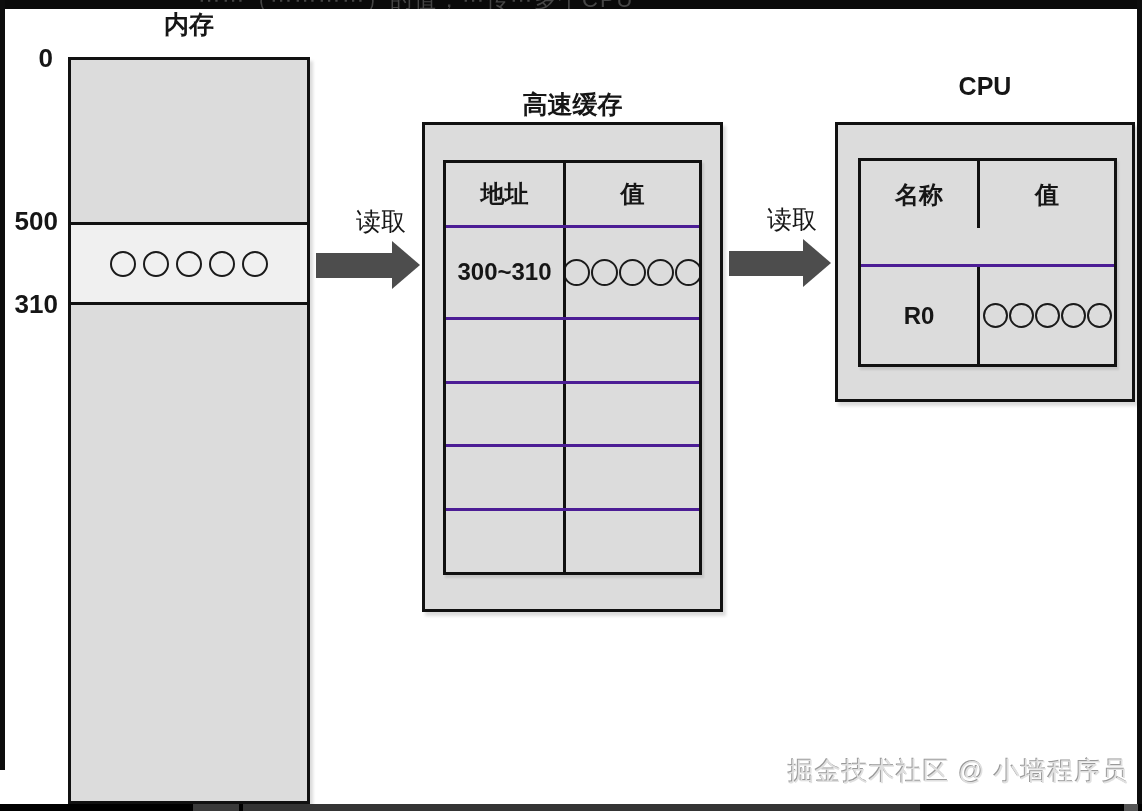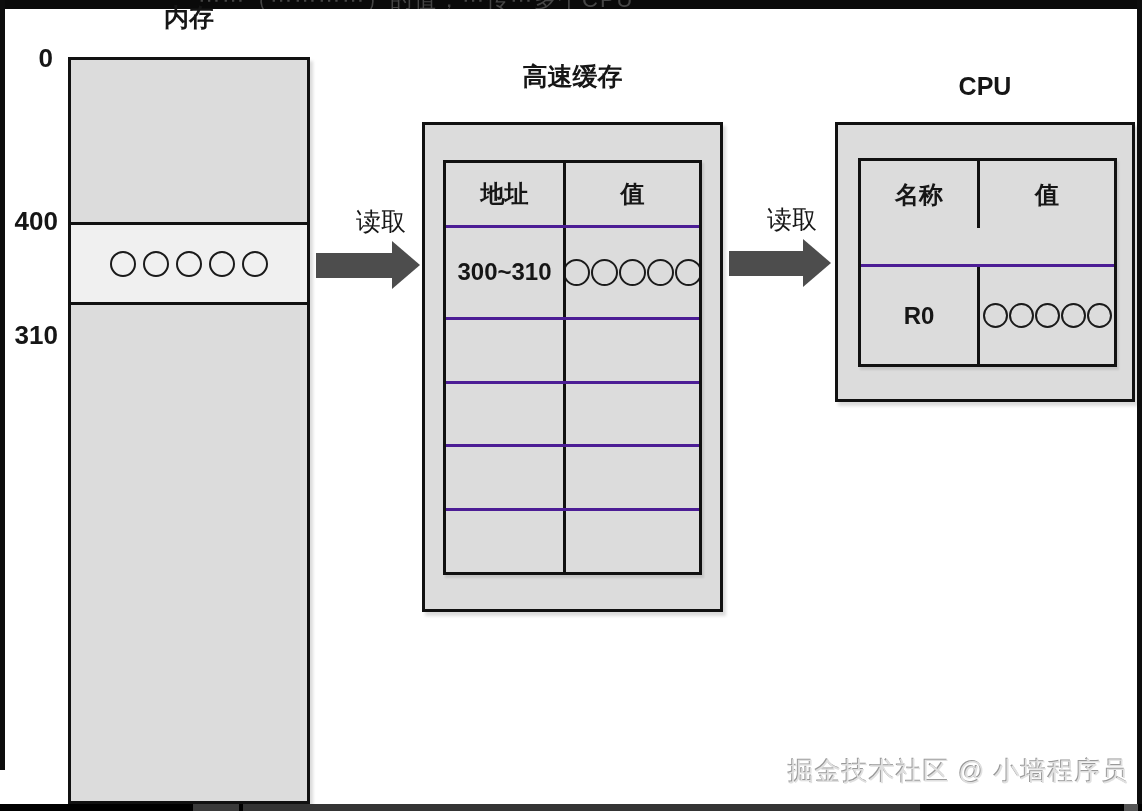--- a/index.html
+++ b/index.html
@@ -70,45 +70,45 @@
 <body>
 
 <div class="stage">
 
   <div class="top-bar">
     <span class="clipped">⋯⋯（⋯⋯⋯⋯）的值，⋯传⋯多个CPU</span>
   </div>
   <div class="left-strip"></div>
   <div class="right-strip"></div>
 
-  <div class="title" style="left:68px; top:1px; width:242px;">内存</div>
+  <div class="title" style="left:68px; top:8px; width:242px;">内存</div>
   <div class="side-label" style="left:0; top:43px; width:53px;">0</div>
-  <div class="side-label" style="left:0; top:206px; width:58px;">400</div>
-  <div class="side-label" style="left:0; top:289px; width:58px;margin-top:31px;">310</div>
+  <div class="side-label" style="left:0; top:206px; width:58px;">500</div>
+  <div class="side-label" style="left:0; top:289px; width:58px;">310</div>
   <div class="panel mem-box">
     <div class="mem-highlight">
       <div class="circles">
           <span class="circle"></span>
           <span class="circle"></span>
           <span class="circle"></span>
           <span class="circle"></span>
           <span class="circle"></span>
         </div>
     </div>
   </div>
 
   <div class="arrow-group" style="left:313px; top:205px; width:110px; height:120px;">
     <div class="arrow-label">读取</div>
     <div class="arrow" style="left:3px; width:106px;">
       <div class="shaft" style="width:76px;"></div>
       <div class="head" style="left:76px;"></div>
     </div>
   </div>
 
-  <div class="title" style="left:422px; top:60px; width:301px;">高速缓存</div>
+  <div class="title" style="left:422px; top:88px; width:301px;">高速缓存</div>
   <div class="panel cache-box">
     <div class="dtable cache-table">
       <div class="trow header">
         <div class="cell c1">地址</div>
         <div class="cell c2">值</div>
       </div>
 
     <div class="trow">
           <div class="cell c1">300~310</div>
           <div class="cell c2">

